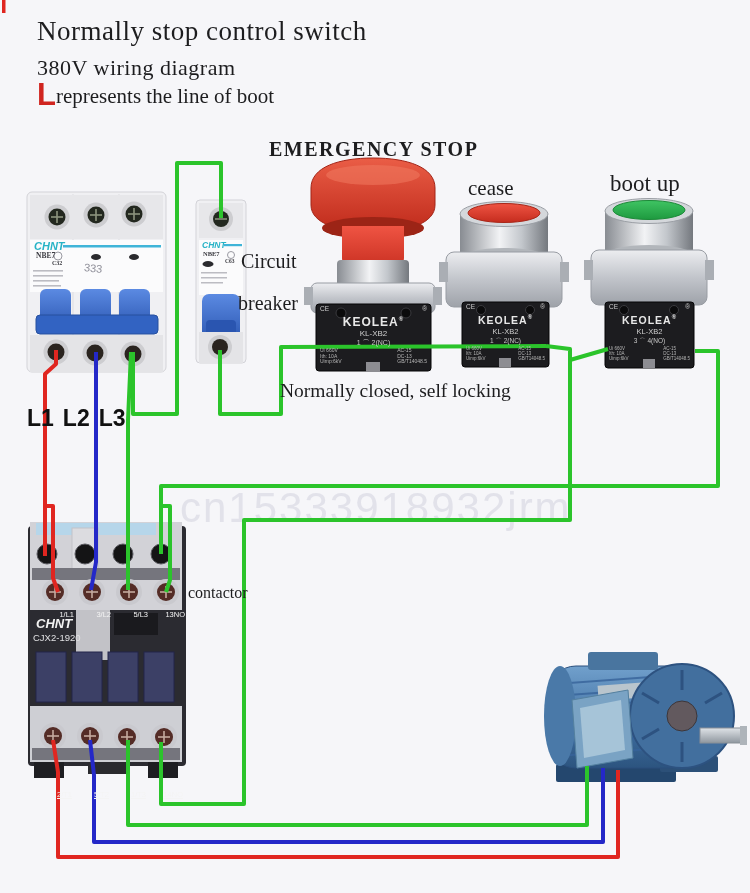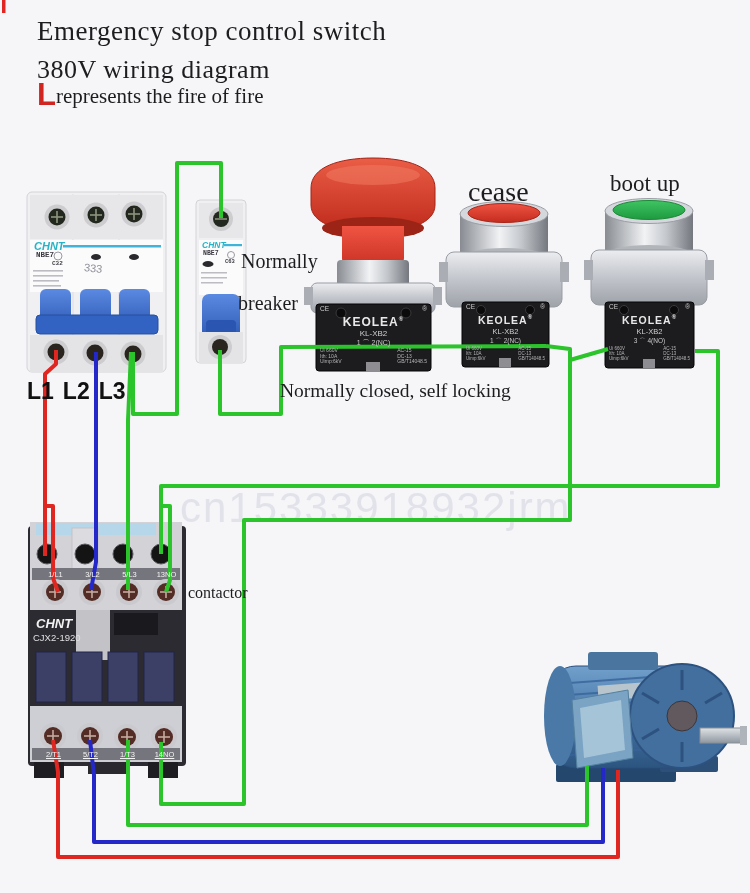--- a/index.html
+++ b/index.html
@@ -1,50 +1,50 @@
 <!DOCTYPE html>
 <html><head>
 <meta charset="utf-8">
 <style>
   html,body{margin:0;padding:0;background:#e9e9ee;}
   #page{position:relative;width:750px;height:893px;background:#f6f6f9;overflow:hidden;
         font-family:"Liberation Serif", serif;color:#1d1d1f;}
   #gfx{position:absolute;left:0;top:0;}
   .abs{position:absolute;white-space:nowrap;}
   .title1{left:37px;top:16px;font-size:27px;letter-spacing:.5px;}
-  .title2{left:37px;top:55px;font-size:26px;letter-spacing:.5px;}
+  .title2{left:37px;top:55px;font-size:22px;letter-spacing:.5px;}
   .legend{left:37px;top:84px;font-size:21px;}
   .legend .L{color:#d02520;font-size:31px;font-weight:bold;font-family:"Liberation Sans",sans-serif;line-height:21px;vertical-align:-2px;}
   .estop-t{left:269px;top:138px;font-size:20px;font-weight:bold;letter-spacing:1.5px;}
-  .cease-t{left:468px;top:176px;font-size:28px;}
+  .cease-t{left:468px;top:176px;font-size:21px;}
   .boot-t{left:610px;top:171px;font-size:23px;}
   .circ1{left:241px;top:250px;font-size:20px;}
   .circ2{left:238px;top:292px;font-size:20px;}
   .nc-t{left:280px;top:380px;font-size:19.5px;}
   .cont-t{left:188px;top:584px;font-size:16px;}
-  .phases{left:27px;top:378px;font-size:23px;font-weight:bold;font-family:"Liberation Sans",sans-serif;color:#111;}
+  .phases{left:27px;top:405px;font-size:23px;font-weight:bold;font-family:"Liberation Sans",sans-serif;color:#111;}
   .phases span{margin-right:9px;}
   
   .blk{position:absolute;text-align:center;font-family:"Liberation Sans",sans-serif;color:#e8e8e8;}
   .blk .brand{font-size:12px;font-weight:bold;letter-spacing:1px;line-height:13px;}
   .blk .brand sup{font-size:6px;}
   .blk .model{font-size:8px;color:#cfcfcf;line-height:8px;margin-top:1px;}
   .blk .contact{font-size:7px;color:#c8c8c8;line-height:8px;margin-top:1px;}
   .blk .specrow{display:flex;justify-content:space-between;padding:1px 4px 0 4px;}
   .blk .spec{font-size:5px;line-height:5.6px;color:#b5b5b5;text-align:left;white-space:pre-line;}
   .blk .topmarks{display:flex;justify-content:space-between;padding:0 4px;font-size:6.5px;color:#cfcfcf;line-height:8px;}
   
   .chnt{position:absolute;font-family:"Liberation Sans",sans-serif;font-weight:bold;font-style:italic;color:#27b3c6;}
-  .btxt{position:absolute;font-family:Liberation Mono, monospace;font-weight:bold;color:#3a3a40;}
+  .btxt{position:absolute;font-family:Liberation Serif, serif;font-weight:bold;color:#3a3a40;}
   .mark333{position:absolute;font-family:"Liberation Sans",sans-serif;color:#90909a;transform:rotate(6deg);}
   
   .cbrand{position:absolute;font-family:"Liberation Sans",sans-serif;font-weight:bold;font-style:italic;color:#f2f2f2;font-size:13px;}
   .cmodel{position:absolute;font-family:"Liberation Sans",sans-serif;color:#e0e0e2;font-size:9.5px;}
   .tstrip{position:absolute;display:flex;font-family:"Liberation Sans",sans-serif;font-size:7.5px;color:#f4f4f4;}
-  .tstrip span{width:37px;text-align:center;}
+  .tstrip span{width:37px;text-align:right;margin-top:40px;}
 </style>
 </head>
 <body>
 
 <div id="page">
 
 <svg id="gfx" width="750" height="893" viewBox="0 0 750 893">
   <defs>
     <linearGradient id="gChrome" x1="0" y1="0" x2="1" y2="0">
       <stop offset="0" stop-color="#888c92"></stop>
@@ -323,29 +323,30 @@
       <path d="M220,350 L220,414 L281,414 L281,347 L546,346"></path>
       <path d="M546,346 L570,349 L570,520 L244,520 L244,804 L161,804 L161,742"></path>
       <path d="M570,360 L608,349"></path>
       <path d="M695,351 L718,351 L718,486 L161,486 L161,554"></path>
       <path d="M161,506 L170,506 L170,580 L166,592"></path>
       <path d="M128,740 L128,825 L587,825 L587,766"></path>
     </g>
   </g>
 </svg>
 
-<div class="abs title1">Emergency stop control switch</div>
+<div class="abs title1">Normally stop control switch</div>
 <div class="abs title2">380V wiring diagram</div>
 <div class="abs legend">
-  <span class="L">L</span><span>represents the fire of fire</span>
-</div>
-
+  <span class="L">L</span><span>represents the line of boot</span>
+</div>
+
+<div class="abs estop-t">EMERGENCY STOP</div>
 <div class="abs cease-t">cease</div>
 <div class="abs boot-t">boot up</div>
-<div class="abs circ1">Normally</div>
+<div class="abs circ1">Circuit</div>
 <div class="abs circ2">breaker</div>
 <div class="abs nc-t">Normally closed, self locking</div>
 <div class="abs cont-t">contactor</div>
 <div class="abs phases">
   <span>L1</span><span>L2</span><span>L3</span>
 </div>
 
 <div class="abs chnt" style="left:34px;top:240px;font-size:11px;">CHNT</div>
 <div class="abs btxt" style="left:36px;top:251px;font-size:7.5px;">NBE7</div>
 <div class="abs btxt" style="left:52px;top:260px;font-size:6px;">C32</div>

